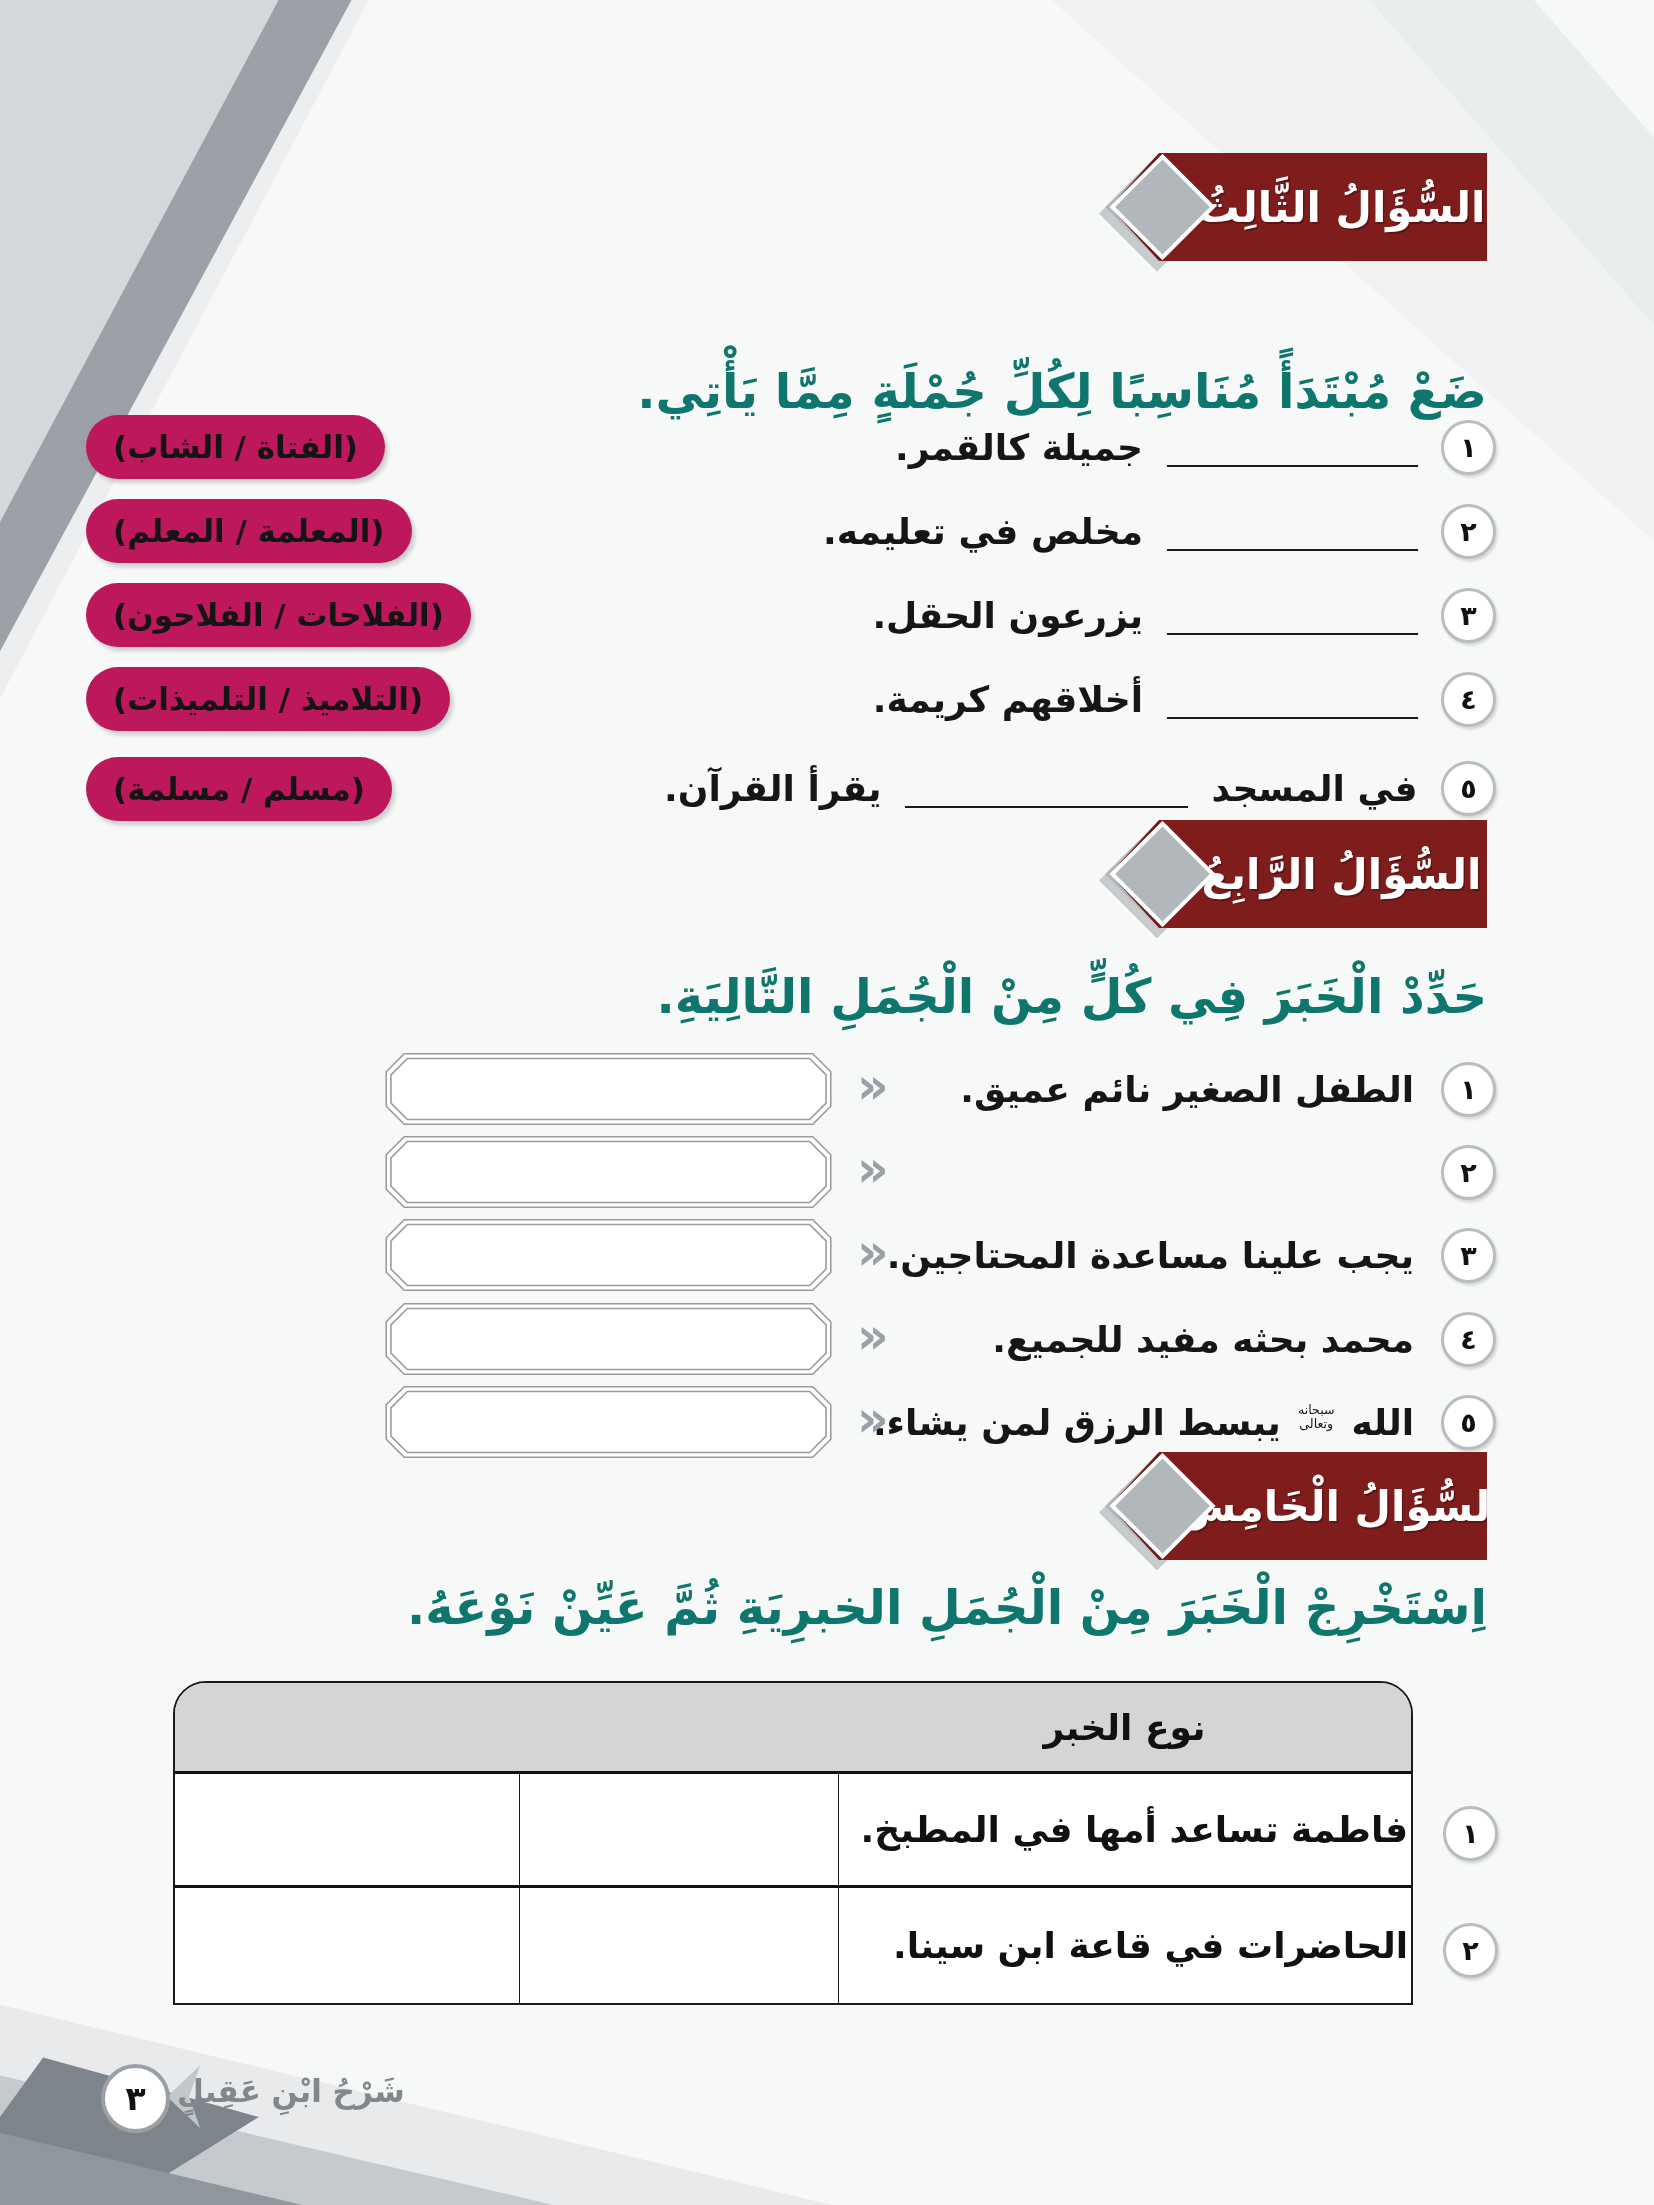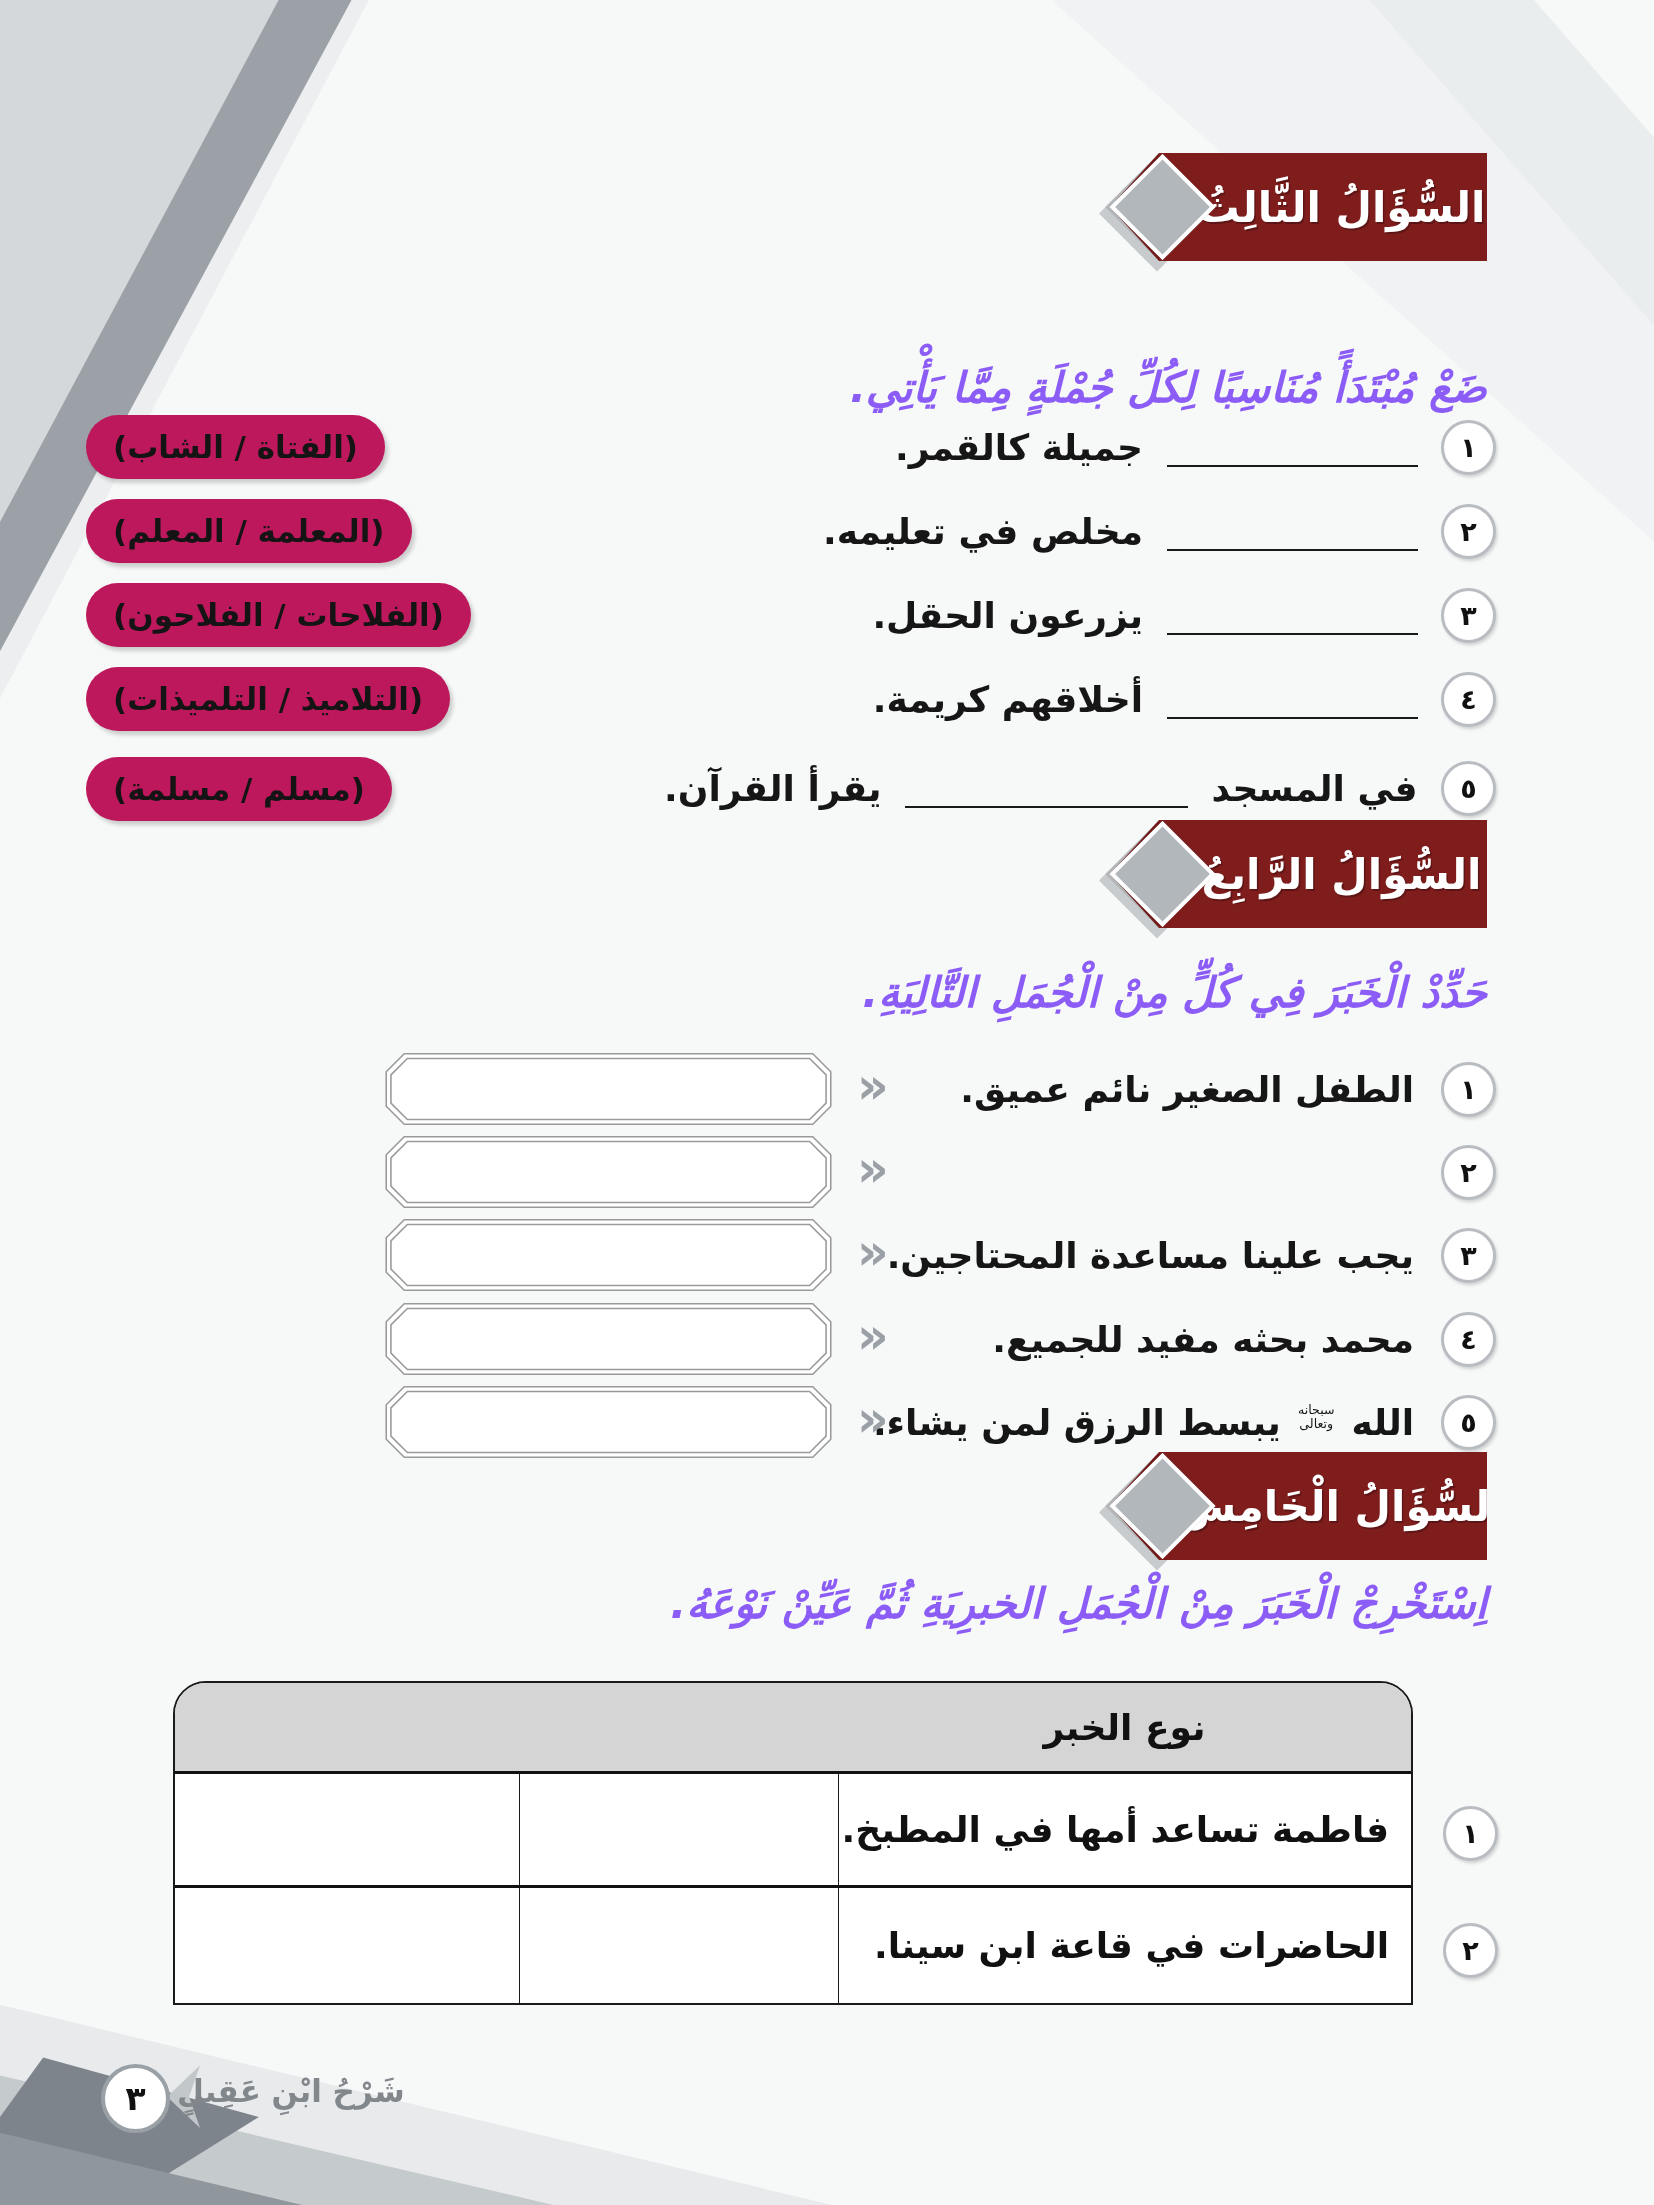--- a/index.html
+++ b/index.html
@@ -26,22 +26,22 @@
     text-shadow:1.6px 1.6px 0 rgba(0,0,0,.25);
   }
   .banner-diamond{
     position:absolute;left:15px;top:50%;width:67px;height:67px;
     transform:translateY(-50%) rotate(45deg);
     background:#b2b7bb;border:4.7px solid #ffffff;
     box-shadow:-3.1px 3.1px 0 rgba(0,0,0,.10);
   }
 
   .instruction{
-    position:absolute;right:167px;font-size:42px;font-weight:bold;
-    color:#8b5cf6;white-space:nowrap;font-style:italic;
+    position:absolute;right:167px;font-size:48px;font-weight:bold;
+    color:#0f766e;white-space:nowrap;
   }
 
   
   .num-circle{
     width:49px;height:49px;border-radius:50%;background:#ffffff;
     border:3.1px solid #b9bdc1;box-sizing:content-box;
     display:flex;align-items:center;justify-content:center;
     font-size:27px;font-weight:bold;color:#111111;
     box-shadow:0 0 0 2.4px #ffffff inset,1.6px 2.4px 3.1px rgba(0,0,0,.15);
     flex:0 0 auto;
@@ -94,21 +94,21 @@
     background:#ffffff;box-sizing:border-box;
   }
   .t-head,.t-row{display:grid;grid-template-columns:573px 319px 348px;}
   .t-head{height:88px;background:#d5d5d5;border-bottom:3.1px solid #111111;}
   .t-row1{height:111px;border-bottom:3.9px solid #111111;}
   .t-row2{height:115px;}
   .t-cell{
     display:flex;align-items:center;box-sizing:border-box;
     font-size:36px;font-weight:bold;color:#111111;
   }
-  .c-sentence{justify-content:flex-start;padding-right:22px;}
+  .c-sentence{justify-content:flex-start;padding-right:3px;}
   .c-khabar,.c-type{justify-content:center;}
   .c-sentence,.c-khabar{border-left:1.6px solid #1a1a1a;}
   .t-head .t-cell{justify-content:center;padding:0;}
   .table-circle{position:absolute;right:156px;}
 
   
   .footer-title{
     position:absolute;left:177px;top:2073px;font-size:31px;font-weight:bold;
     color:#82878c;white-space:nowrap;
   }

